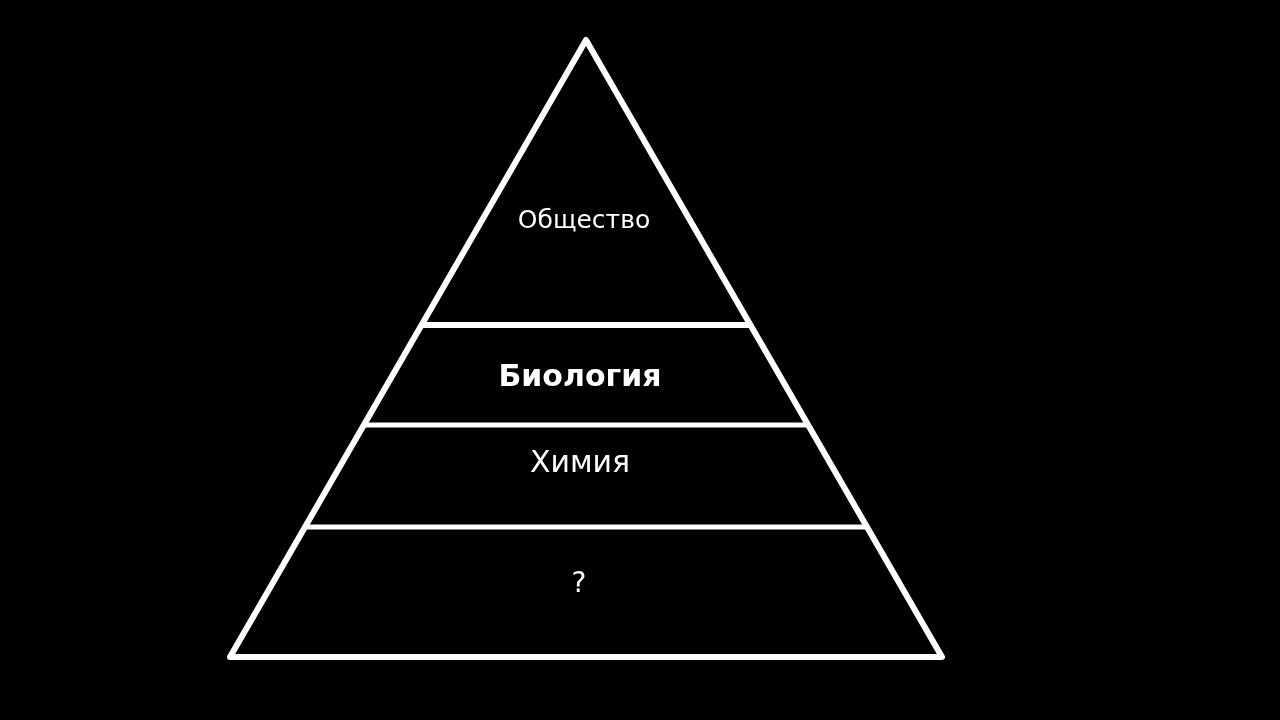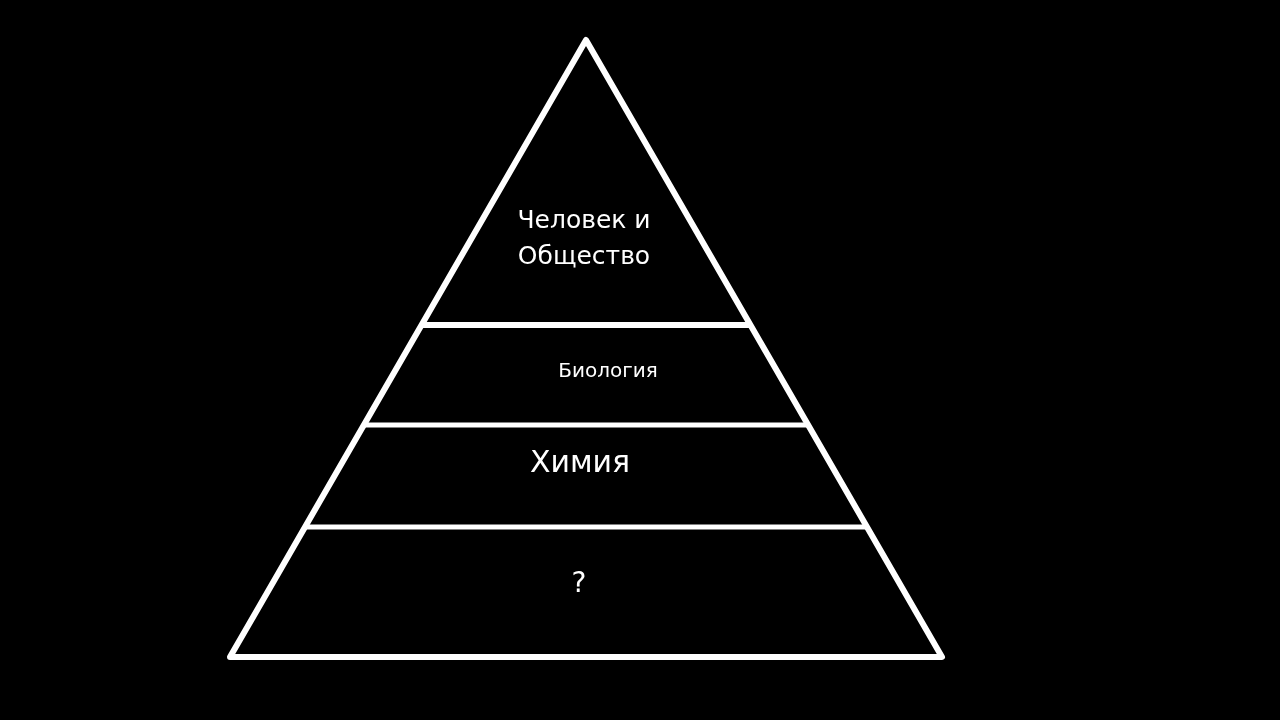--- a/index.html
+++ b/index.html
@@ -1,32 +1,31 @@
 <!DOCTYPE html>
 <html><head>
   <meta charset="utf-8">
   <style>
     html, body { margin: 0; padding: 0; background: #000000; }
     body { width: 1280px; height: 720px; position: relative; overflow: hidden; }
     svg.pyr { position: absolute; left: 0; top: 0; width: 1280px; height: 720px; }
     .lbl { position: absolute; color: #ffffff; font-family: "DejaVu Sans", sans-serif; text-align: center; white-space: nowrap; transform: translateX(-50%); }
     .l0 { left: 584px; top: 202px; font-size: 25px; line-height: 36px; }
-    .l1 { left: 608px; top: 358px; font-size: 20px; }
+    .l1 { left: 580px; top: 358px; font-size: 30px; font-weight: bold; }
     .l2 { left: 580px; top: 444px; font-size: 30px; }
     .l3 { left: 579px; top: 566px; font-size: 28px; }
   </style>
 </head>
 <body>
 
 <svg class="pyr" viewBox="0 0 1280 720">
   <polygon points="586,40 942,657 230,657" fill="none" stroke="#ffffff" stroke-width="6" stroke-linejoin="round"></polygon>
   <line x1="421" y1="325" x2="751" y2="325" stroke="#ffffff" stroke-width="6"></line>
   <line x1="363" y1="425" x2="809" y2="425" stroke="#ffffff" stroke-width="5"></line>
   <line x1="304" y1="527" x2="867" y2="527" stroke="#ffffff" stroke-width="5"></line>
 </svg>
 
 <div class="lbl l0">
-  <div>Человек и</div>
   <div>Общество</div>
 </div>
 <div class="lbl l1">Биология</div>
 <div class="lbl l2">Химия</div>
 <div class="lbl l3">?</div>
 
 </body></html>

